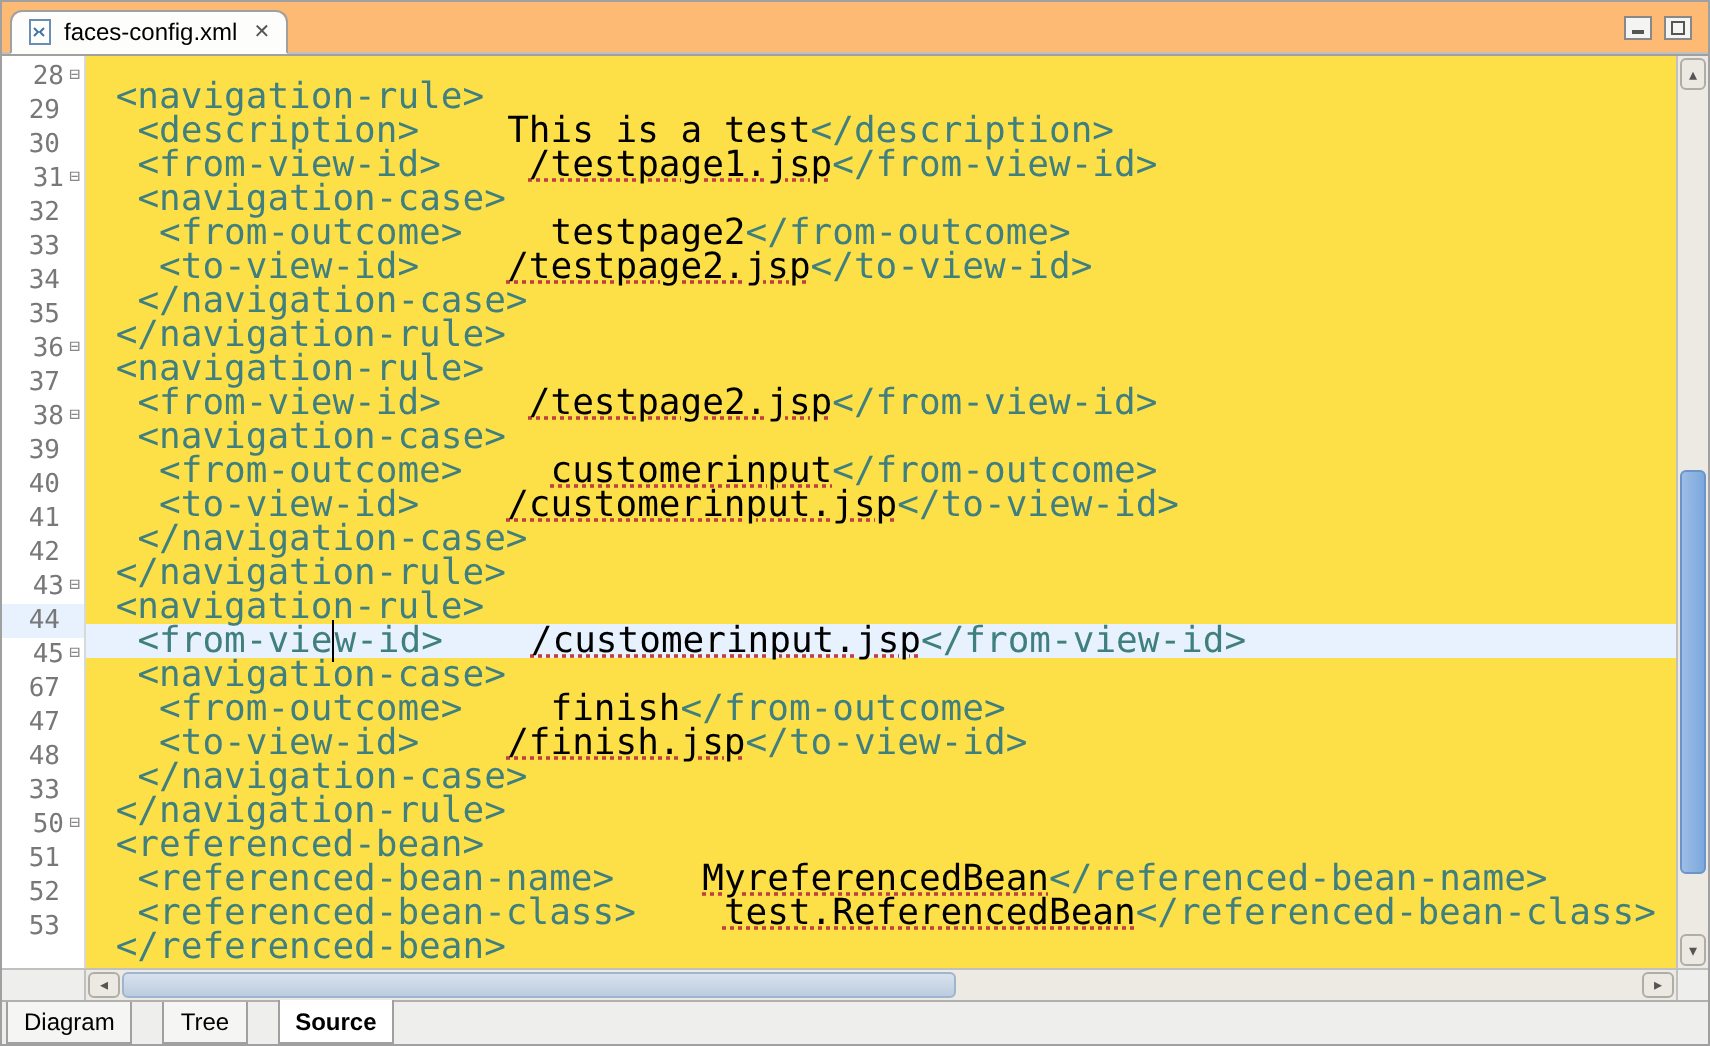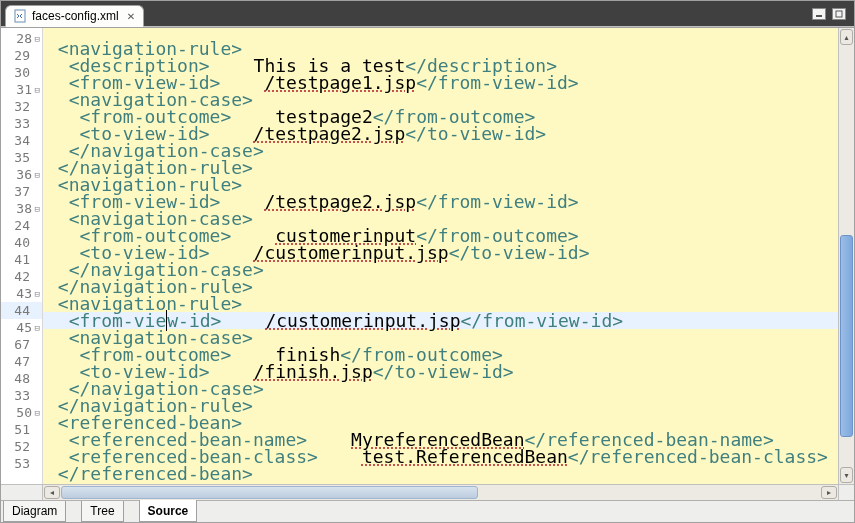--- a/index.html
+++ b/index.html
@@ -11,21 +11,21 @@
     height: 523px;
     overflow: hidden;
     display: flex;
     flex-direction: column;
     border: 1px solid #a0a0a0;
   }
   .title-bar {
     display: flex;
     align-items: center;
     height: 26px;
-    background: #404040;
+    background: #fdba74;
     border-bottom: 1px solid #c0c0c0;
   }
   .tab-region {
     display: flex;
     align-items: flex-end;
     height: 100%;
   }
   .editor-tab {
     display: flex;
     align-items: center;
@@ -68,21 +68,21 @@
     background: #f4f4f2;
     display: inline-flex;
     align-items: center;
     justify-content: center;
     font-size: 9px;
     line-height: 1;
   }
   .editor-area {
     flex: 1;
     display: flex;
-    background: #fef9c3;
+    background: #fde047;
     border-top: 1px solid #a0a0a0;
     overflow: hidden;
     position: relative;
   }
   .gutter {
     width: 42px;
     background: #ffffff;
     border-right: 1px solid #d8d8d6;
     font-family: "DejaVu Sans Mono", monospace;
     font-size: 13px;
@@ -248,21 +248,21 @@
       <div>29</div>
       <div>30</div>
       <div class="has-fold">31<span class="fold-marker">⊟</span></div>
       <div>32</div>
       <div>33</div>
       <div>34</div>
       <div>35</div>
       <div class="has-fold">36<span class="fold-marker">⊟</span></div>
       <div>37</div>
       <div class="has-fold">38<span class="fold-marker">⊟</span></div>
-      <div>24</div>
+      <div>39</div>
       <div>40</div>
       <div>41</div>
       <div>42</div>
       <div class="has-fold">43<span class="fold-marker">⊟</span></div>
       <div style="background: rgb(232, 242, 254);">44</div>
       <div class="has-fold">45<span class="fold-marker">⊟</span></div>
       <div>67</div>
       <div>47</div>
       <div>48</div>
       <div>33</div>

